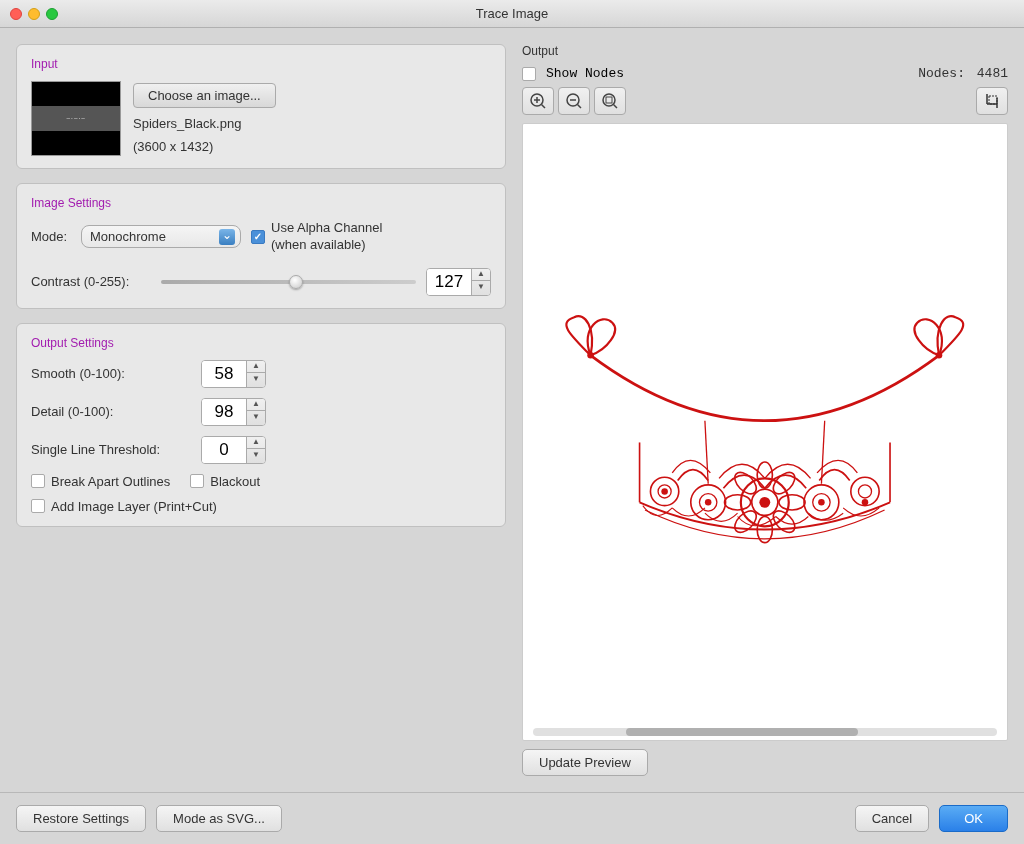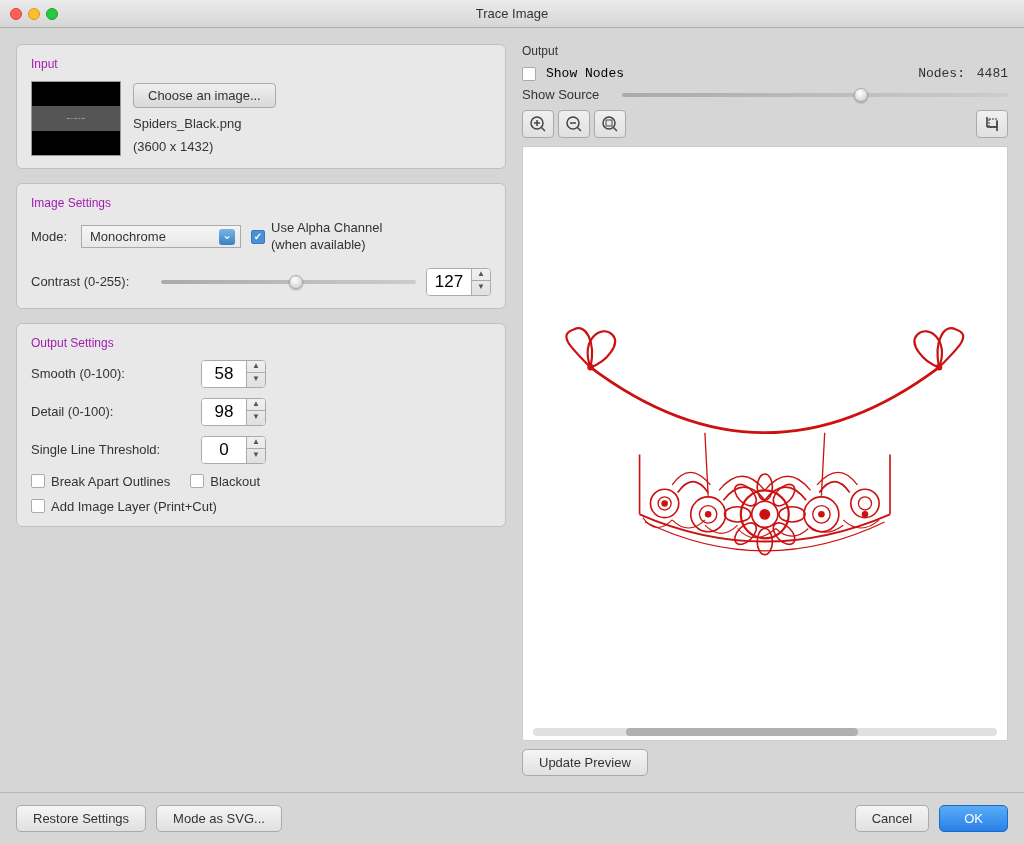--- a/index.html
+++ b/index.html
@@ -137,21 +137,21 @@
     }
     .mode-row {
       display: flex;
       align-items: center;
       gap: 10px;
     }
     .mode-label { font-size: 13px; color: #333; min-width: 40px; }
     .mode-select {
       background: linear-gradient(to bottom, #f5f5f5, #e8e8e8);
       border: 1px solid #aaa;
-      border-radius: 0;
+      border-radius: 8px;
       padding: 3px 24px 3px 8px;
       font-size: 13px;
       color: #333;
       appearance: none;
       -webkit-appearance: none;
       cursor: pointer;
       width: 160px;
       position: relative;
     }
     .select-wrapper {
@@ -587,26 +587,20 @@
 
     <div class="output-top-row">
       <div class="checkbox-unchecked"></div>
       <span>Show Nodes</span>
       <div class="nodes-info">
         <span>Nodes:</span>
         <span style="margin-left:4px;">4481</span>
       </div>
     </div>
 
-    <div class="show-source-row">
-      <span class="source-label">Show Source</span>
-      <div class="source-slider-track">
-        <div class="source-slider-thumb"></div>
-      </div>
-    </div>
 
     <div class="toolbar-row">
       <button class="tool-btn">
         <svg width="18" height="18" viewBox="0 0 18 18">
           <circle cx="8" cy="8" r="6" fill="none" stroke="#444" stroke-width="1.5"></circle>
           <line x1="5" y1="8" x2="11" y2="8" stroke="#444" stroke-width="1.5"></line>
           <line x1="8" y1="5" x2="8" y2="11" stroke="#444" stroke-width="1.5"></line>
           <line x1="12.5" y1="12.5" x2="16" y2="16" stroke="#444" stroke-width="1.5"></line>
         </svg>
       </button>

